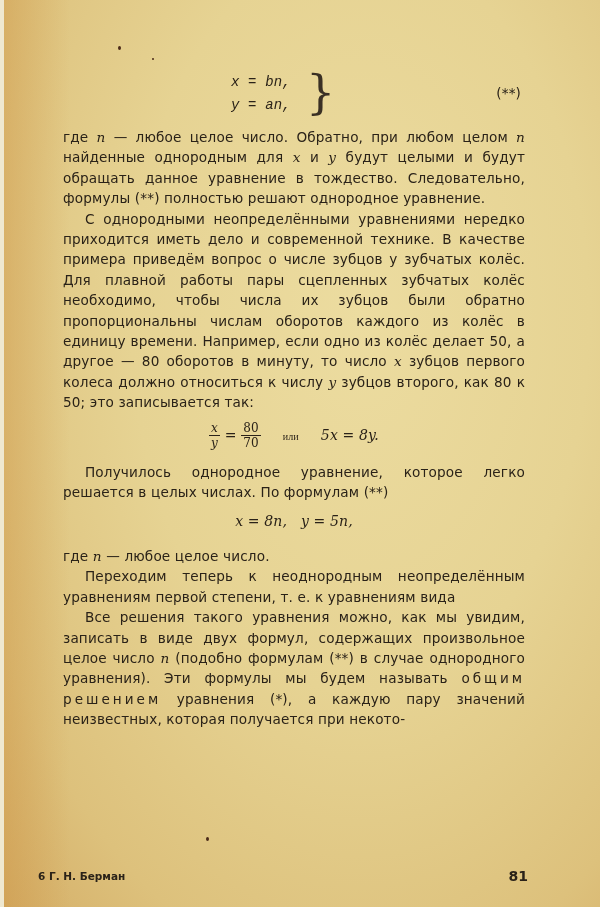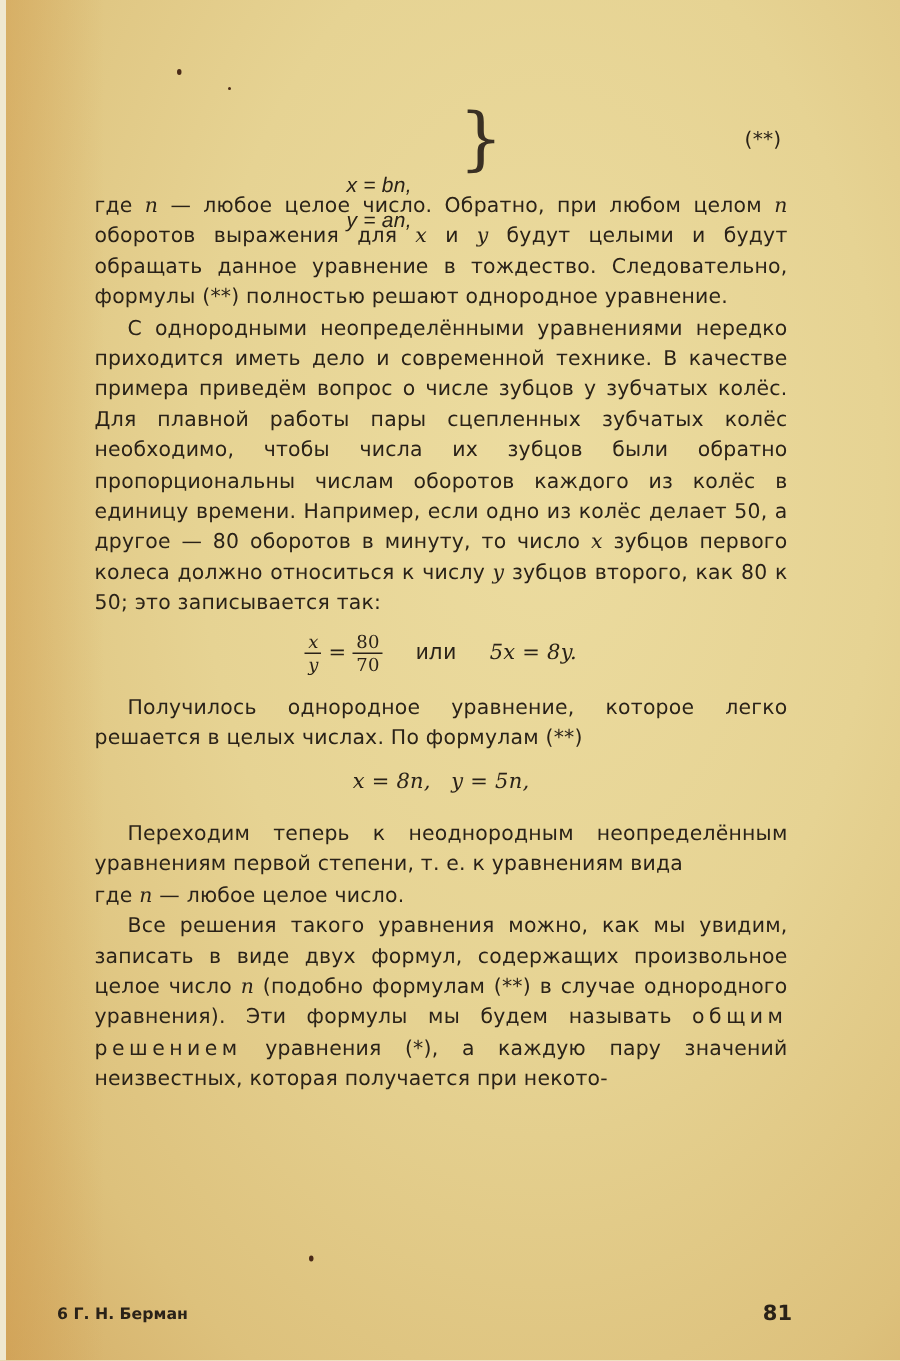--- a/index.html
+++ b/index.html
@@ -25,21 +25,21 @@
     }
     .p { margin: 0; text-align: justify; text-align-last: left; }
     .indent { text-indent: 22px; }
     .spaced { letter-spacing: 3px; }
     .it { font-family: "DejaVu Serif", serif; font-style: italic; }
     .eqblock {
       position: relative; height: 54px; margin: 2px 0 4px 0;
     }
     .eq-lines {
       position: absolute; left: 168px; top: 2px;
-      font-family: Liberation Sans, sans-serif; font-style: italic; font-size: 14px; line-height: 23px; margin-top: 41px;
+      font-family: Liberation Mono, monospace; font-style: italic; font-size: 14px; line-height: 23px;
     }
     .brace {
       position: absolute; left: 243px; top: -3px;
       font-family: "DejaVu Serif", serif; font-size: 46px; line-height: 52px; font-weight: 200;
       color: #3a3024;
     }
     .eq-tag { position: absolute; right: 4px; top: 14px; font-size: 13.5px; }
     .center-eq {
       text-align: center; font-family: "DejaVu Serif", serif; font-size: 14px;
       margin: 6px 0 6px 0;
@@ -73,36 +73,36 @@
 
   <div class="eqblock">
     <div class="eq-lines">
       <div>x = bn,</div>
       <div>y = an,</div>
     </div>
     <div class="brace">}</div>
     <div class="eq-tag">(**)</div>
   </div>
 
-  <p class="p"><span>где </span><span class="it">n</span><span> — любое целое число. Обратно, при любом целом </span><span class="it">n</span><span> оборотов выражения для </span><span class="it">x</span><span> и </span><span class="it">y</span><span> будут целыми и будут обращать данное уравнение в тождество. Следовательно, формулы (**) полностью решают однородное уравнение.</span></p>
+  <p class="p"><span>где </span><span class="it">n</span><span> — любое целое число. Обратно, при любом целом </span><span class="it">n</span><span> найденные однородным для </span><span class="it">x</span><span> и </span><span class="it">y</span><span> будут целыми и будут обращать данное уравнение в тождество. Следовательно, формулы (**) полностью решают однородное уравнение.</span></p>
 
 
   <p class="p indent"><span>С однородными неопределёнными уравнениями нередко приходится иметь дело и современной технике. В качестве примера приведём вопрос о числе зубцов у зубчатых колёс. Для плавной работы пары сцепленных зубчатых колёс необходимо, чтобы числа их зубцов были обратно пропорциональны числам оборотов каждого из колёс в единицу времени. Например, если одно из колёс делает 50, а другое — 80 оборотов в минуту, то число </span><span class="it">x</span><span> зубцов первого колеса должно относиться к числу </span><span class="it">y</span><span> зубцов второго, как 80 к 50; это записывается так:</span></p>
 
   <div class="center-eq" style="margin:8px 0 12px 0;">
-    <span class="frac"><span class="num it">x</span><span class="den it">y</span></span><span> = </span><span class="frac"><span class="num">80</span><span class="den">70</span></span><span class="gap"></span><span style="font-family:Liberation Mono, monospace;font-size:15px;">или</span><span class="gap"></span><span class="it">5x = 8y.</span>
+    <span class="frac"><span class="num it">x</span><span class="den it">y</span></span><span> = </span><span class="frac"><span class="num">80</span><span class="den">70</span></span><span class="gap"></span><span style="font-family:Liberation Serif, serif;font-size:10px;">или</span><span class="gap"></span><span class="it">5x = 8y.</span>
   </div>
 
   <p class="p indent">Получилось однородное уравнение, которое легко решается в целых числах. По формулам (**)</p>
 
   <div class="center-eq it" style="white-space:pre;margin:8px 0 15px 0;">x = 8n,   y = 5n,</div>
 
+  <p class="p"><span>где </span><span class="it">n</span><span> — любое целое число.</span></p>
+
   <p class="p indent">Переходим теперь к неоднородным неопределённым уравнениям первой степени, т. е. к уравнениям вида</p>
-
-  <p class="p"><span>где </span><span class="it">n</span><span> — любое целое число.</span></p>
 
 
   <p class="p indent"><span>Все решения такого уравнения можно, как мы увидим, записать в виде двух формул, содержащих произвольное целое число </span><span class="it">n</span><span> (подобно формулам (**) в случае однородного уравнения). Эти формулы мы будем называть </span><span class="spaced">общим решением</span><span> уравнения (*), а каждую пару значений неизвестных, которая получается при некото-</span></p>
 
 </div>
 
 <div class="footer">
   <span>6 Г. Н. Берман</span>
   <span class="pn">81</span>
 </div>

